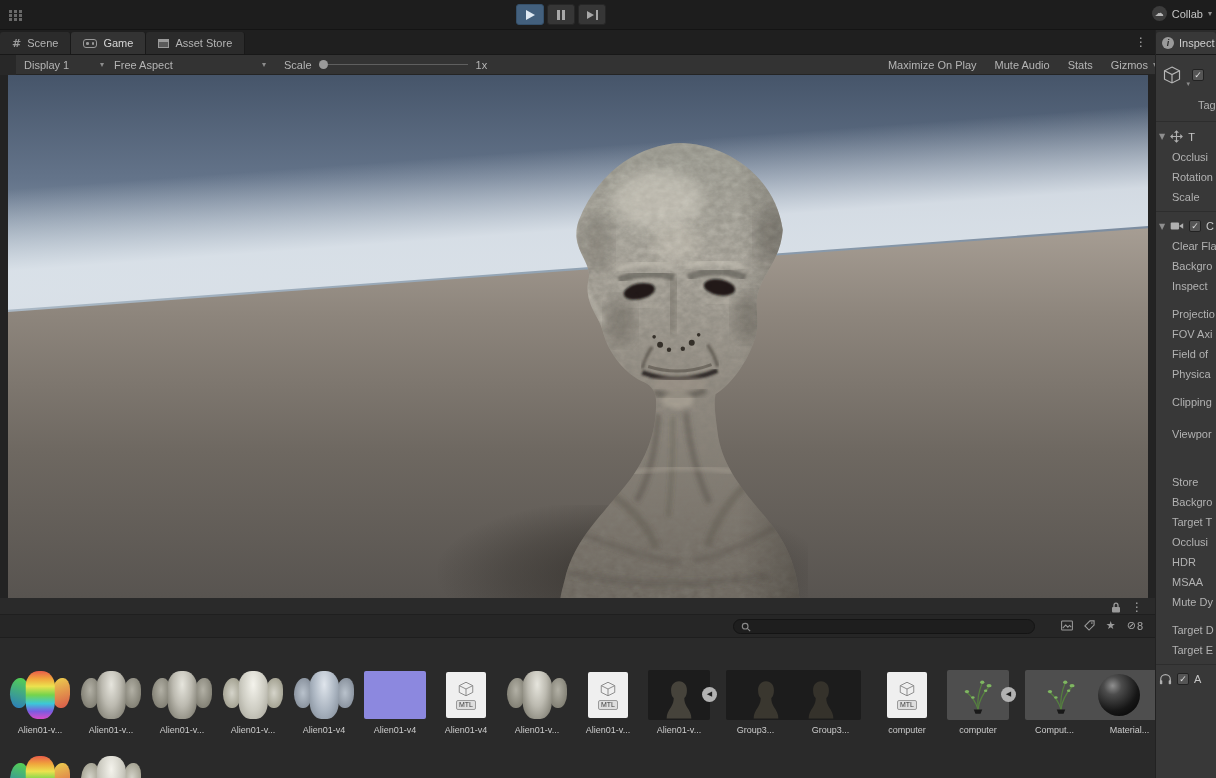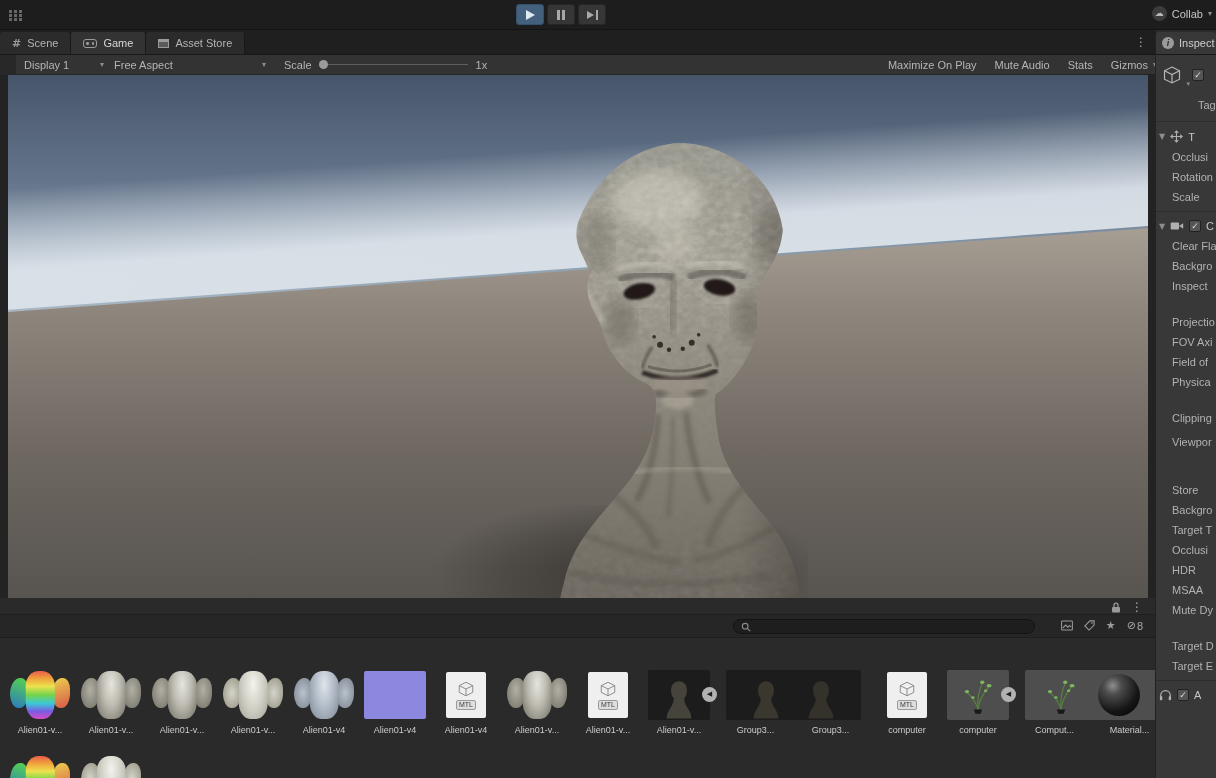--- a/index.html
+++ b/index.html
@@ -126,22 +126,22 @@
   .obj-row{display:flex;align-items:flex-start;gap:10px;padding:4px 4px 0 6px;height:32px}
   .objicon{position:relative}
   .objicon .caret{position:absolute;right:-8px;bottom:-1px;font-size:7px}
   .cb{width:12px;height:12px;min-width:12px;background:#555;border:1px solid #222;border-radius:2px;color:#ddd;
     font-size:9px;line-height:11px;text-align:center;margin-top:4px}
   .tag-row{padding:6px 0 6px 42px;white-space:nowrap}
   .hr{height:1px;background:#2d2d2d;margin:4px 0}
   .sect{display:flex;align-items:center;gap:5px;padding:4px 2px 4px 3px;color:#c6c6c6;white-space:nowrap}
   .sect .cb{margin-top:0}
   .prow{height:20px;line-height:20px;padding-left:16px;white-space:nowrap;overflow:hidden;color:#b2b2b2}
-  .prow.g1{margin-top:16px}
-  .prow.g2{margin-top:4px}
+  .prow.g1{margin-top:8px}
+  .prow.g2{margin-top:12px}
   .prow.g3{margin-top:28px}
 </style>
 </head>
 <body>
 
 <div class="root">
 
   <div class="topbar">
     <div class="grid-dots"></div>
     <div class="transport">

